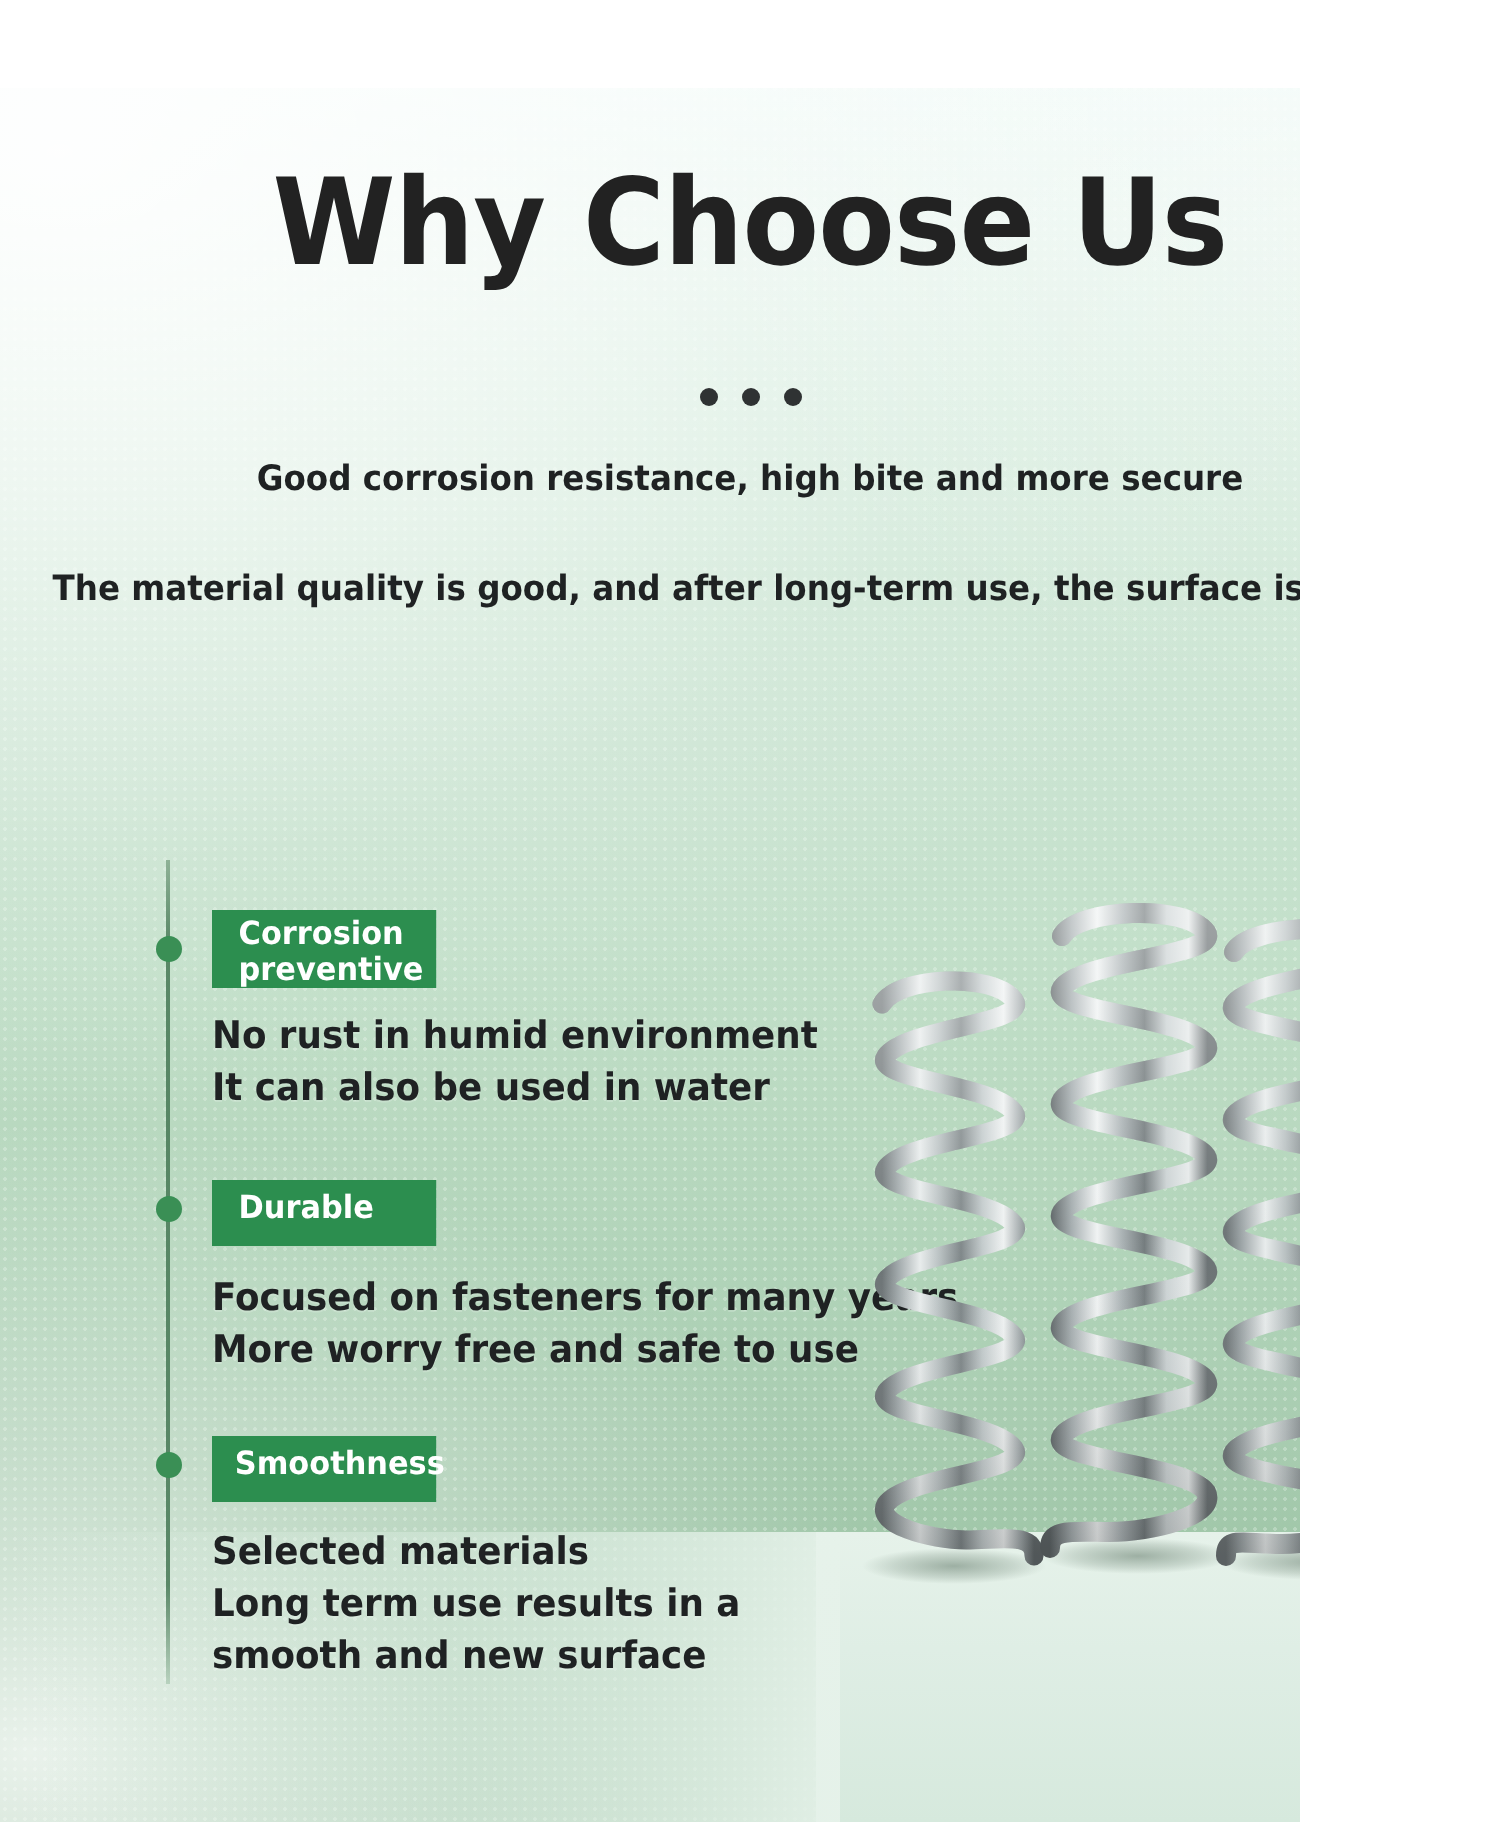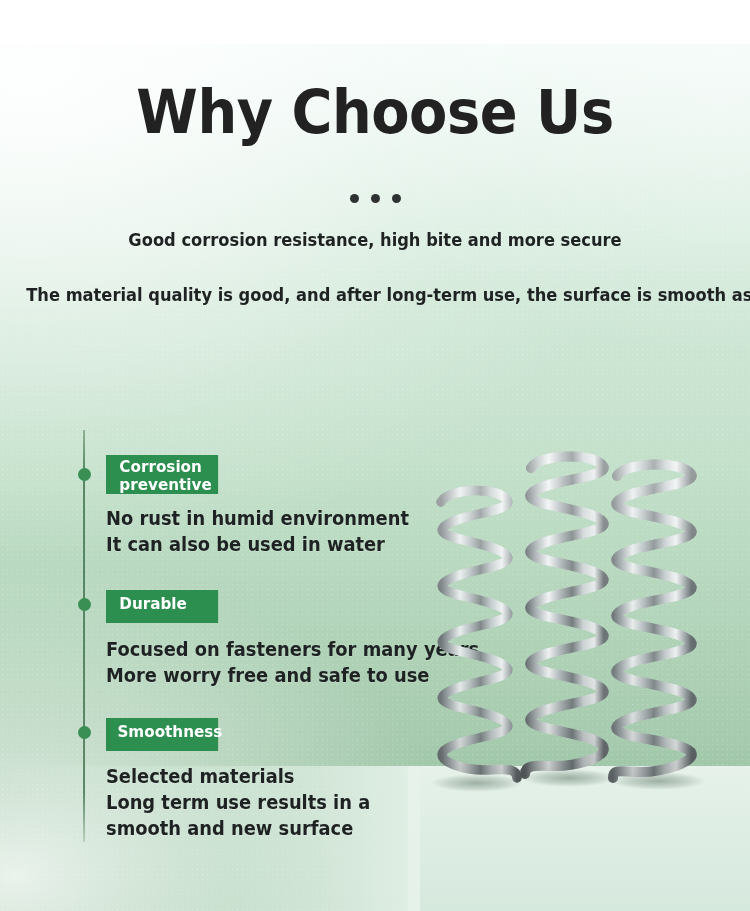--- a/index.html
+++ b/index.html
@@ -7,21 +7,21 @@
     margin: 0;
     padding: 0;
     background: #ffffff;
   }
   body {
     font-family: "Liberation Sans", sans-serif;
   }
 
   .page {
     position: relative;
-    width: 750px;
+    width: 650px;
     height: 911px;
     overflow: hidden;
     background: #ffffff;
   }
 
   
   .bg-base {
     position: absolute;
     left: 0;
     top: 42px;

